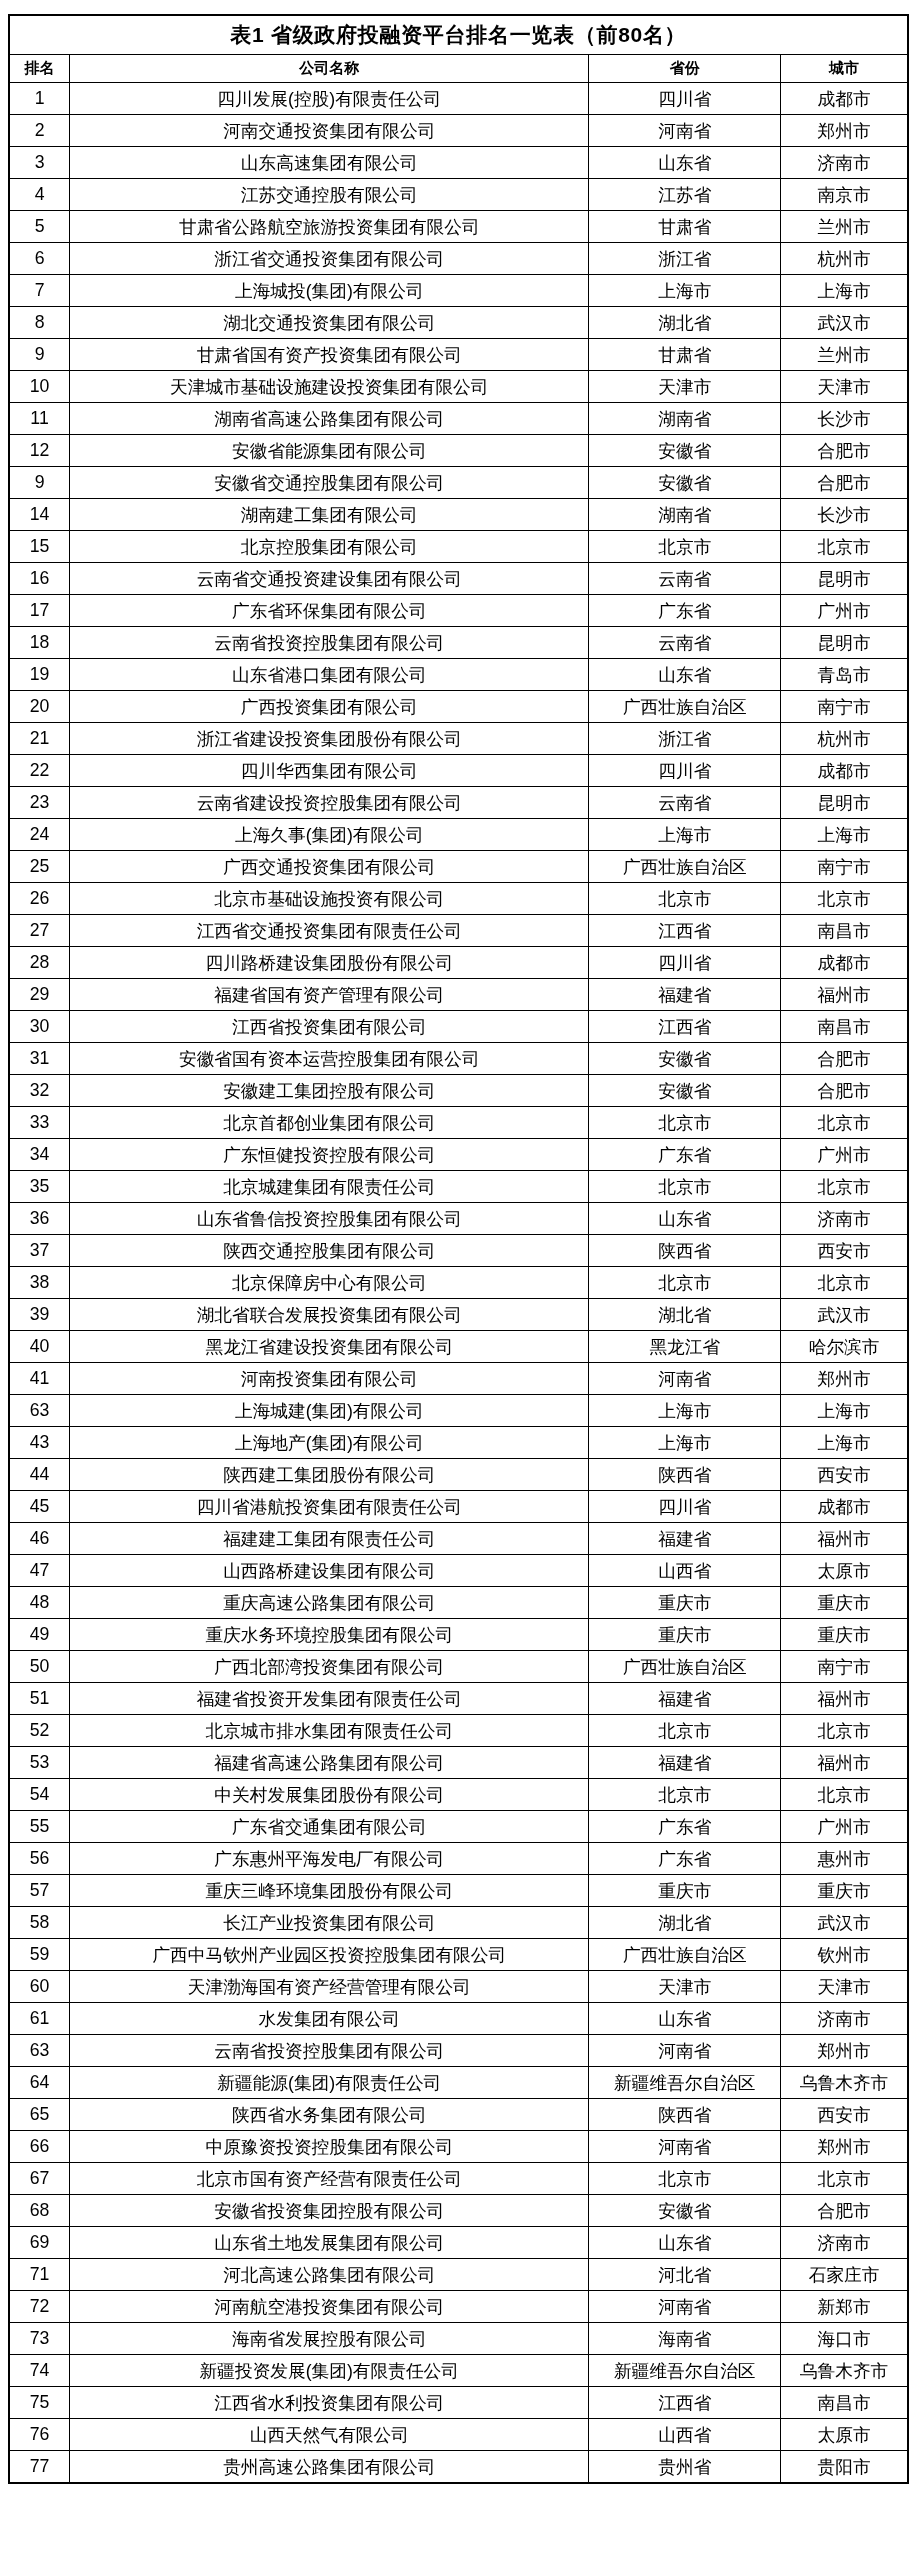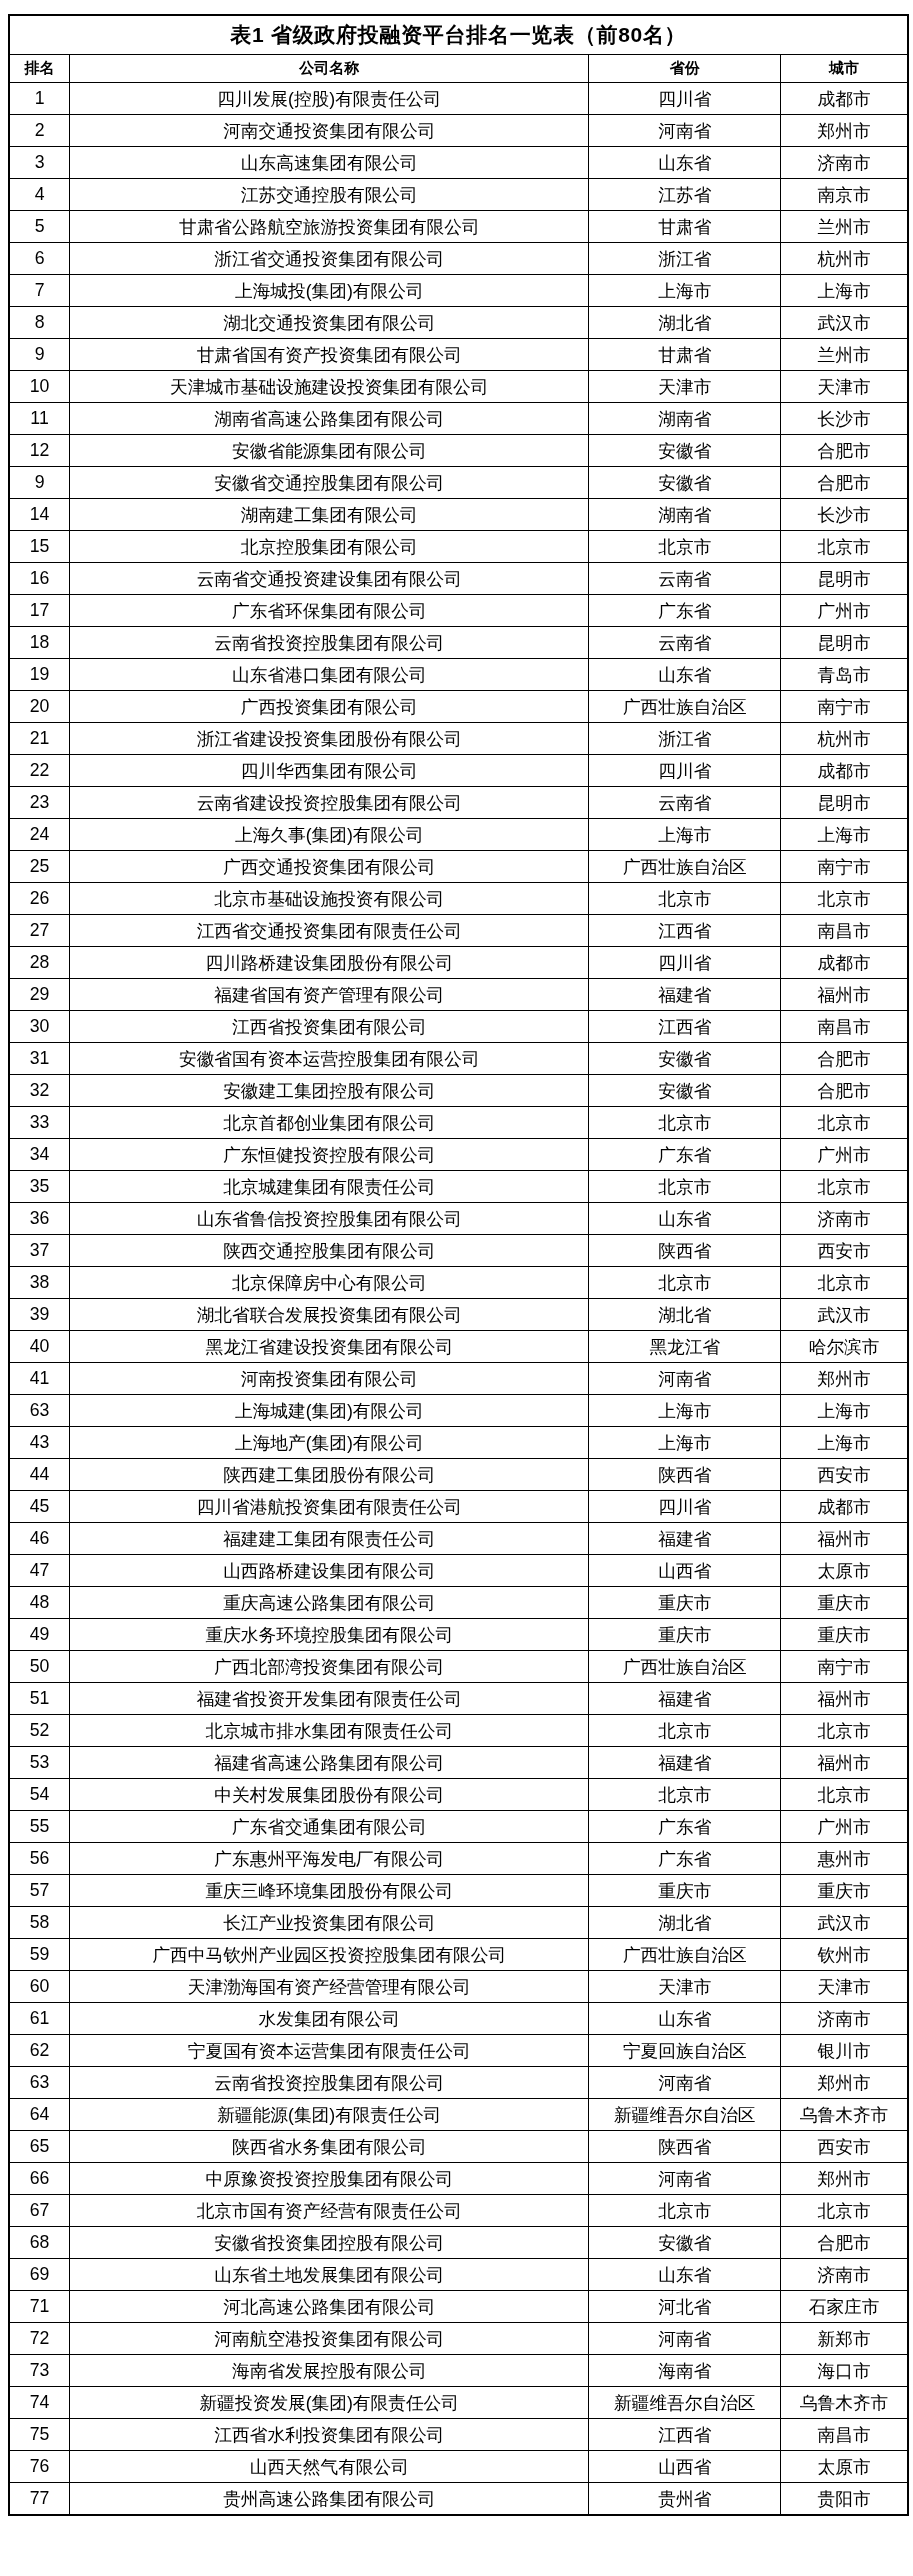--- a/index.html
+++ b/index.html
@@ -436,26 +436,20 @@
           <td>天津市</td>
           <td>天津市</td>
         </tr>
         <tr>
           <td>61</td>
           <td>水发集团有限公司</td>
           <td>山东省</td>
           <td>济南市</td>
         </tr>
         <tr>
-          <td>62</td>
-          <td>宁夏国有资本运营集团有限责任公司</td>
-          <td>宁夏回族自治区</td>
-          <td>银川市</td>
-        </tr>
-        <tr>
           <td>63</td>
           <td>云南省投资控股集团有限公司</td>
           <td>河南省</td>
           <td>郑州市</td>
         </tr>
         <tr>
           <td>64</td>
           <td>新疆能源(集团)有限责任公司</td>
           <td>新疆维吾尔自治区</td>
           <td>乌鲁木齐市</td>

